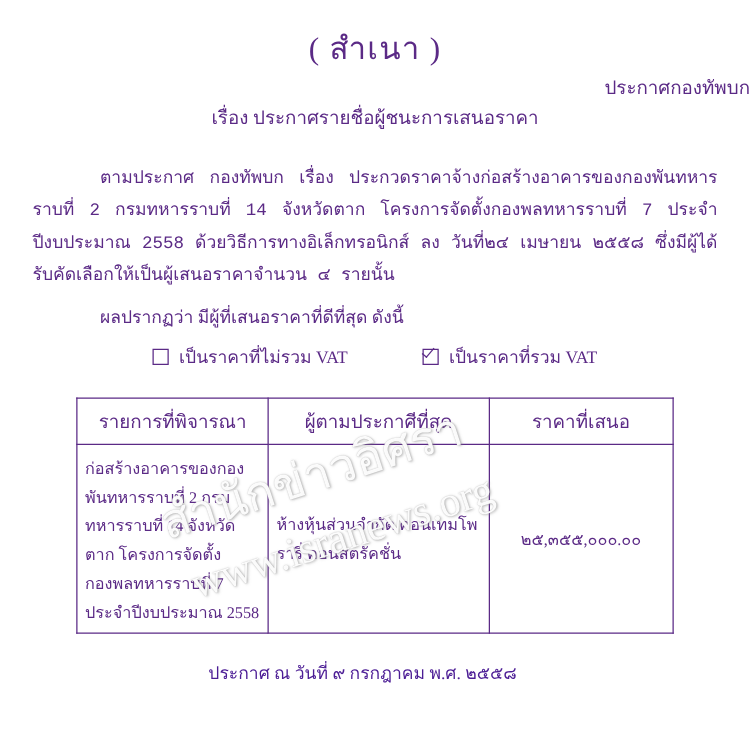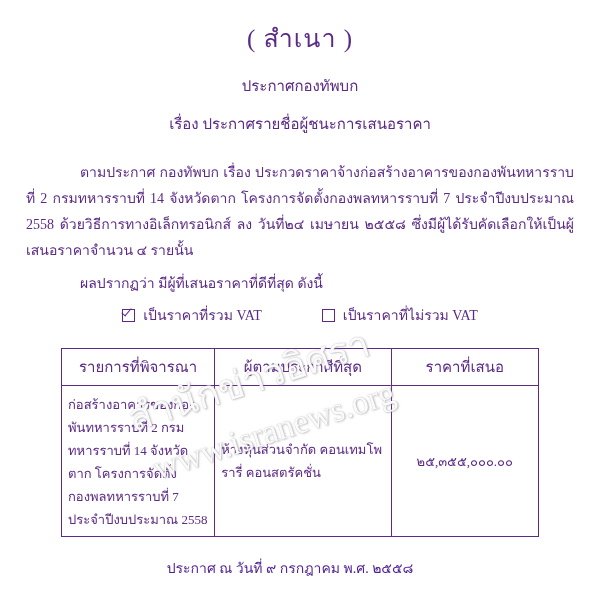--- a/index.html
+++ b/index.html
@@ -49,37 +49,38 @@
     margin-left: 8px;
   }
   .title-copy {
     text-align: center;
     font-size: 25px;
     margin-top: 18px;
     letter-spacing: 1px;
     color: #5b2a86;
   }
   .header-line {
-    text-align: center;
+    text-align: right;
     font-size: 15px;
     color: #5b2a86;
-    margin-top: 16px;
+    margin-top: 0;
   }
   .subject-line {
     text-align: center;
     font-size: 15px;
     color: #5b2a86;
-    margin-top: 14px;
+    margin-top: 0;
   }
   .body-block {
     margin-top: 24px;
     padding: 0 26px;
     font-size: 14px;
     line-height: 26px;
     color: #5b2a86;
+    font-family: Liberation Mono, monospace;
   }
   .body-block p {
     margin: 0;
     text-align: justify;
     text-justify: inter-word;
   }
   .indent {
     display: inline-block;
     width: 54px;
   }
@@ -178,26 +179,26 @@
   <div class="subject-line">เรื่อง  ประกาศรายชื่อผู้ชนะการเสนอราคา</div>
 
   <div class="body-block">
     <p><span class="indent"></span><span>ตามประกาศ กองทัพบก เรื่อง ประกวดราคาจ้างก่อสร้างอาคารของกองพันทหารราบที่ 2 กรมทหารราบที่ 14 จังหวัดตาก โครงการจัดตั้งกองพลทหารราบที่ 7 ประจำปีงบประมาณ 2558 ด้วยวิธีการทางอิเล็กทรอนิกส์ ลง วันที่๒๔ เมษายน ๒๕๕๘ ซึ่งมีผู้ได้รับคัดเลือกให้เป็นผู้เสนอราคาจำนวน ๔ รายนั้น</span></p>
   </div>
 
   <div class="result-line"><span class="indent"></span><span>ผลปรากฏว่า มีผู้ที่เสนอราคาที่ดีที่สุด ดังนี้</span></div>
 
   <div class="checkbox-row">
     <div class="cb-item">
+      <span class="cb-box"></span>
+      <span>เป็นราคาที่ไม่รวม VAT</span>
+    </div>
+    <div class="cb-item">
       <span class="cb-box checked"></span>
       <span>เป็นราคาที่รวม VAT</span>
-    </div>
-    <div class="cb-item">
-      <span class="cb-box"></span>
-      <span>เป็นราคาที่ไม่รวม VAT</span>
     </div>
   </div>
 
   <table class="bid-table">
     <thead>
       <tr>
         <th>รายการที่พิจารณา</th>
         <th>ผู้ตามประกาศีที่สุด</th>
         <th>ราคาที่เสนอ</th>
       </tr>

